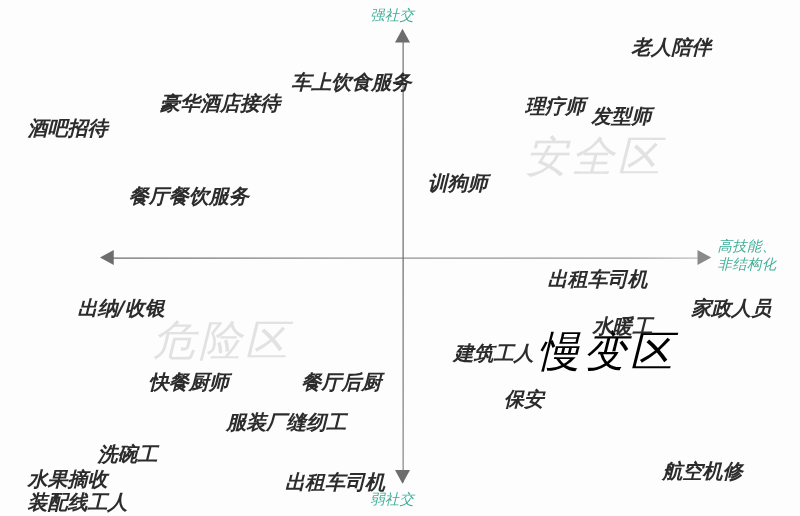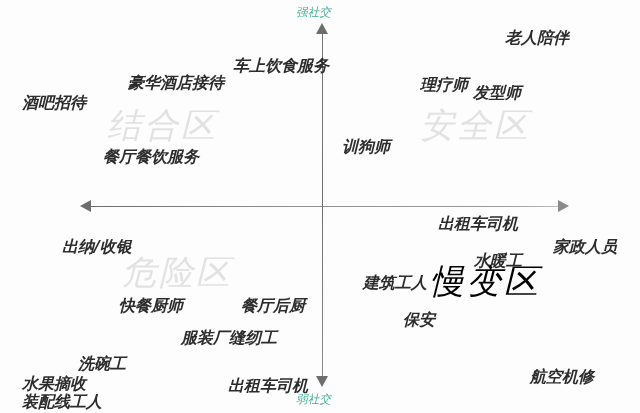--- a/index.html
+++ b/index.html
@@ -118,22 +118,25 @@
 
   <div class="axis-line" id="axis-h"></div>
   <div class="axis-line" id="axis-v"></div>
   <div class="arrow" id="arrow-up"></div>
   <div class="arrow" id="arrow-down"></div>
   <div class="arrow" id="arrow-left"></div>
   <div class="arrow" id="arrow-right"></div>
 
   <div class="axis-cap" id="cap-top" style="color: rgb(63, 174, 151);">强社交</div>
   <div class="axis-cap" id="cap-bottom" style="color: rgb(63, 174, 151);">弱社交</div>
+  <div class="axis-cap" id="cap-right" style="color: rgb(63, 174, 151);">
+    <div>高技能、</div>
+    <div>非结构化</div>
+  </div>
 
-  <div class="zone" id="zone-tl" style="color: rgb(226, 226, 226);">结合区</div>
   <div class="zone" id="zone-tr" style="color: rgb(226, 226, 226);">安全区</div>
   <div class="zone" id="zone-bl" style="color: rgb(226, 226, 226);">危险区</div>
   <div class="zone" id="zone-br" style="color: #000000;">慢变区</div>
 
   <div id="points-layer">
       <div class="job" style="left: 22px; top: 95px; color: rgb(44, 44, 44);">酒吧招待</div>
       <div class="job" style="left: 128px; top: 75px; color: rgb(44, 44, 44);">豪华酒店接待</div>
       <div class="job" style="left: 233px; top: 58px; color: rgb(44, 44, 44);">车上饮食服务</div>
       <div class="job" style="left: 103px; top: 149px; color: rgb(44, 44, 44);">餐厅餐饮服务</div>
       <div class="job" style="left: 505px; top: 30px; color: rgb(44, 44, 44);">老人陪伴</div>

